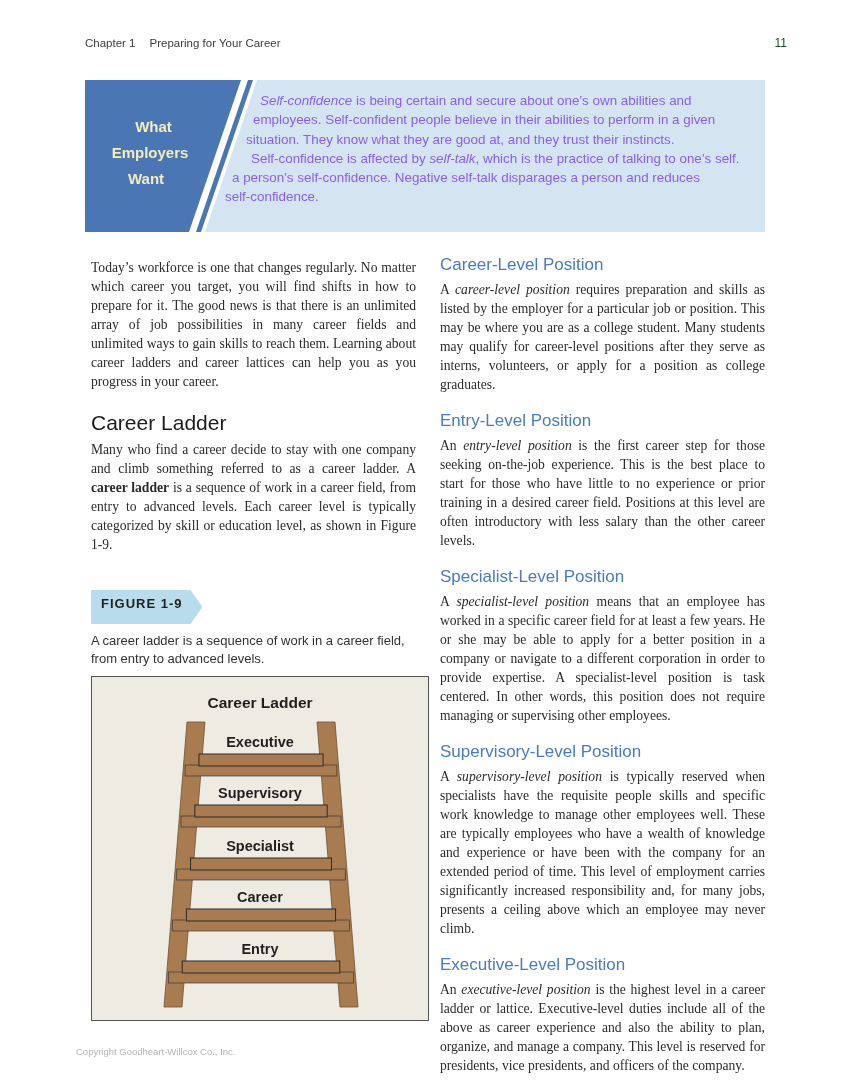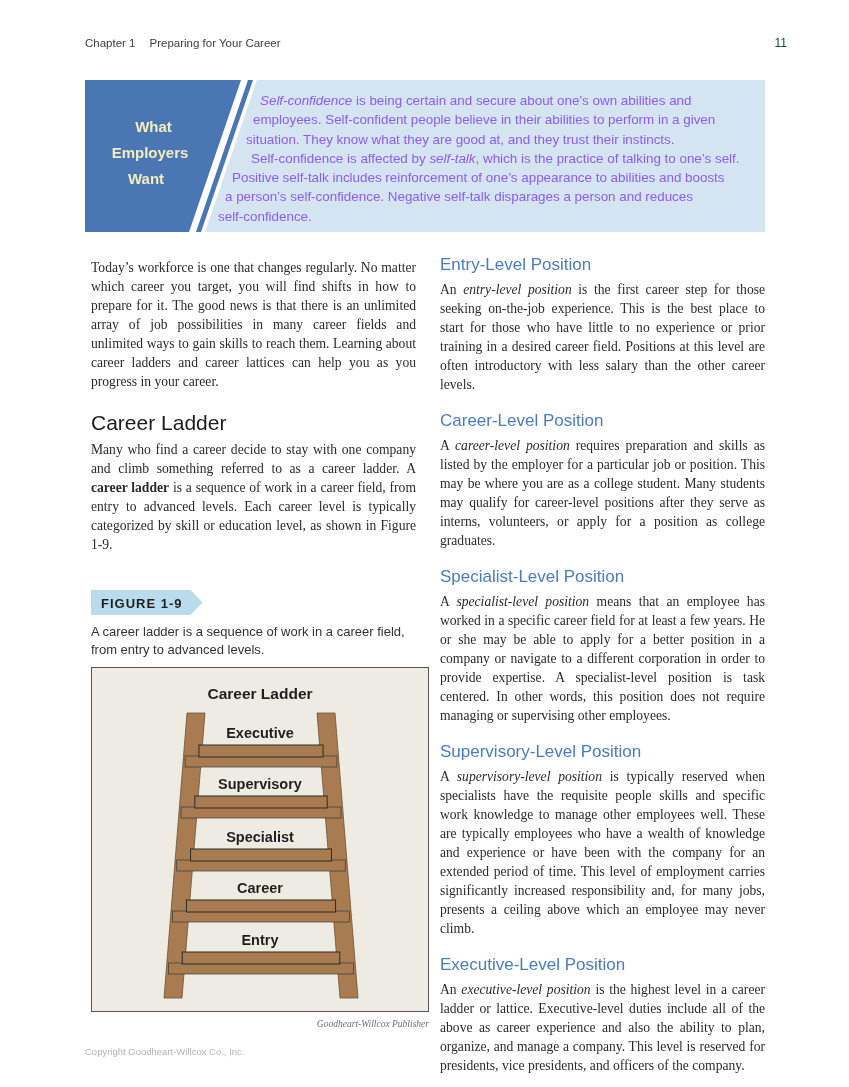--- a/index.html
+++ b/index.html
@@ -55,37 +55,37 @@
   .h-career { font-family:"Liberation Sans", sans-serif; font-weight:400;
       font-size:21px; color:#1c1c1c; margin:22px 0 8px 0; }
   .sec-h { font-family:"Liberation Sans", sans-serif; font-weight:400;
       font-size:17px; color:#4a7cbf; margin:17px 0 6px 0; }
   .col-right section:first-child .sec-h { margin-top:0; }
 
   
   .fig { margin-top:36px; }
   .fig-label { display:inline-block; background:#b9dced; color:#1f1f1f;
       font-family:"Liberation Sans", sans-serif; font-weight:bold;
-      font-size:13px; letter-spacing:1px; padding:4px 20px 2px 10px;
+      font-size:13px; letter-spacing:1px; padding:4px 20px 11px 10px;
       -webkit-clip-path:polygon(0 0, calc(100% - 12px) 0, 100% 50%, calc(100% - 12px) 100%, 0 100%);
       clip-path:polygon(0 0, calc(100% - 12px) 0, 100% 50%, calc(100% - 12px) 100%, 0 100%); }
   .fig-caption { font-family:"Liberation Sans", sans-serif; font-size:13px;
       line-height:17.5px; color:#333; margin-top:8px; text-align:left !important; }
   .fig-box { position:relative; margin-top:9px; width:338px; height:345px;
       background:#eeebe2; border:1px solid #555; }
   .fig-title { position:absolute; left:0; right:0; top:16px; text-align:center;
       font-family:"Liberation Sans", sans-serif; font-weight:bold;
       font-size:15.5px; color:#1f1f1f; }
   .fig-box svg { position:absolute; left:0; top:0; }
   .fig-credit { margin-top:3px; width:338px; text-align:right;
       font-family:"Liberation Serif", serif; font-style:italic;
       font-size:9.5px; color:#6e6e6e; }
 
   
-  .footer { position:absolute; left:85px; top:1046px;
+  .footer { position:absolute; left:76px; top:1046px;
       font-family:"Liberation Sans", sans-serif; font-size:9.5px; color:#b3b3b3; }
 </style>
 </head>
 <body>
 
 <div class="page">
 
   <div class="hdr">
     <div class="hdr-left">
       <span class="chap">Chapter 1</span><span>Preparing for Your Career</span>
@@ -100,21 +100,20 @@
     <div class="banner-title" id="banner-title">
         <div>What</div>
         <div>Employers</div>
         <div>Want</div>
       </div>
     <div class="banner-text" id="banner-text">
         <div><i>Self-confidence</i> is being certain and secure about one’s own abilities and</div>
         <div>employees. Self-confident people believe in their abilities to perform in a given</div>
         <div>situation. They know what they are good at, and they trust their instincts.</div>
         <div>Self-confidence is affected by <i>self-talk</i>, which is the practice of talking to one’s self.</div>
-        <div>Positive self-talk includes reinforcement of one’s appearance to abilities and boosts</div>
         <div>a person’s self-confidence. Negative self-talk disparages a person and reduces</div>
         <div>self-confidence.</div>
       </div>
   </div>
 
   <div class="col col-left">
     <p>Today’s workforce is one that changes regularly. No matter which career you target, you will find shifts in how to prepare for it. The good news is that there is an unlimited array of job possibilities in many career fields and unlimited ways to gain skills to reach them. Learning about career ladders and career lattices can help you as you progress in your career.</p>
     <div class="h-career">Career Ladder</div>
     <p>Many who find a career decide to stay with one company and climb something referred to as a career ladder. A <b>career ladder</b> is a sequence of work in a career field, from entry to advanced levels. Each career level is typically categorized by skill or education level, as shown in Figure 1-9.</p>
 
@@ -136,32 +135,31 @@
             <text x="168" y="174" text-anchor="middle" fill="#1f1f1f" font-family="Liberation Sans, sans-serif" font-size="14.5" font-weight="bold">Specialist</text>
             <rect x="80.61754385964912" y="243" width="176.76491228070176" height="11" fill="#a87c50" stroke="#3a3a3a" stroke-width="0.7"></rect>
             <rect x="94.42456140350878" y="232" width="149.15087719298248" height="12" fill="#a87c50" stroke="#2b2b2b" stroke-width="1"></rect>
             <text x="168" y="225" text-anchor="middle" fill="#1f1f1f" font-family="Liberation Sans, sans-serif" font-size="14.5" font-weight="bold">Career</text>
             <rect x="76.42105263157895" y="295" width="185.15789473684208" height="11" fill="#a87c50" stroke="#3a3a3a" stroke-width="0.7"></rect>
             <rect x="90.2280701754386" y="284" width="157.5438596491228" height="12" fill="#a87c50" stroke="#2b2b2b" stroke-width="1"></rect>
             <text x="168" y="277" text-anchor="middle" fill="#1f1f1f" font-family="Liberation Sans, sans-serif" font-size="14.5" font-weight="bold">Entry</text>
           </svg>
         <div class="fig-title">Career Ladder</div>
       </div>
-      <div class="fig-credit">Goodheart-Willcox Publisher</div>
     </div>
   </div>
 
   <div class="col col-right" id="right-col">
       <section>
+        <div class="sec-h">Career-Level Position</div>
+        <p>A <i>career-level position</i> requires preparation and skills as listed by the employer for a particular job or position. This may be where you are as a college student. Many students may qualify for career-level positions after they serve as interns, volunteers, or apply for a position as college graduates.</p>
+      </section>
+      <section>
         <div class="sec-h">Entry-Level Position</div>
         <p>An <i>entry-level position</i> is the first career step for those seeking on-the-job experience. This is the best place to start for those who have little to no experience or prior training in a desired career field. Positions at this level are often introductory with less salary than the other career levels.</p>
-      </section>
-      <section>
-        <div class="sec-h">Career-Level Position</div>
-        <p>A <i>career-level position</i> requires preparation and skills as listed by the employer for a particular job or position. This may be where you are as a college student. Many students may qualify for career-level positions after they serve as interns, volunteers, or apply for a position as college graduates.</p>
       </section>
       <section>
         <div class="sec-h">Specialist-Level Position</div>
         <p>A <i>specialist-level position</i> means that an employee has worked in a specific career field for at least a few years. He or she may be able to apply for a better position in a company or navigate to a different corporation in order to provide expertise. A specialist-level position is task centered. In other words, this position does not require managing or supervising other employees.</p>
       </section>
       <section>
         <div class="sec-h">Supervisory-Level Position</div>
         <p>A <i>supervisory-level position</i> is typically reserved when specialists have the requisite people skills and specific work knowledge to manage other employees well. These are typically employees who have a wealth of knowledge and experience or have been with the company for an extended period of time. This level of employment carries significantly increased responsibility and, for many jobs, presents a ceiling above which an employee may never climb.</p>
       </section>
       <section>

